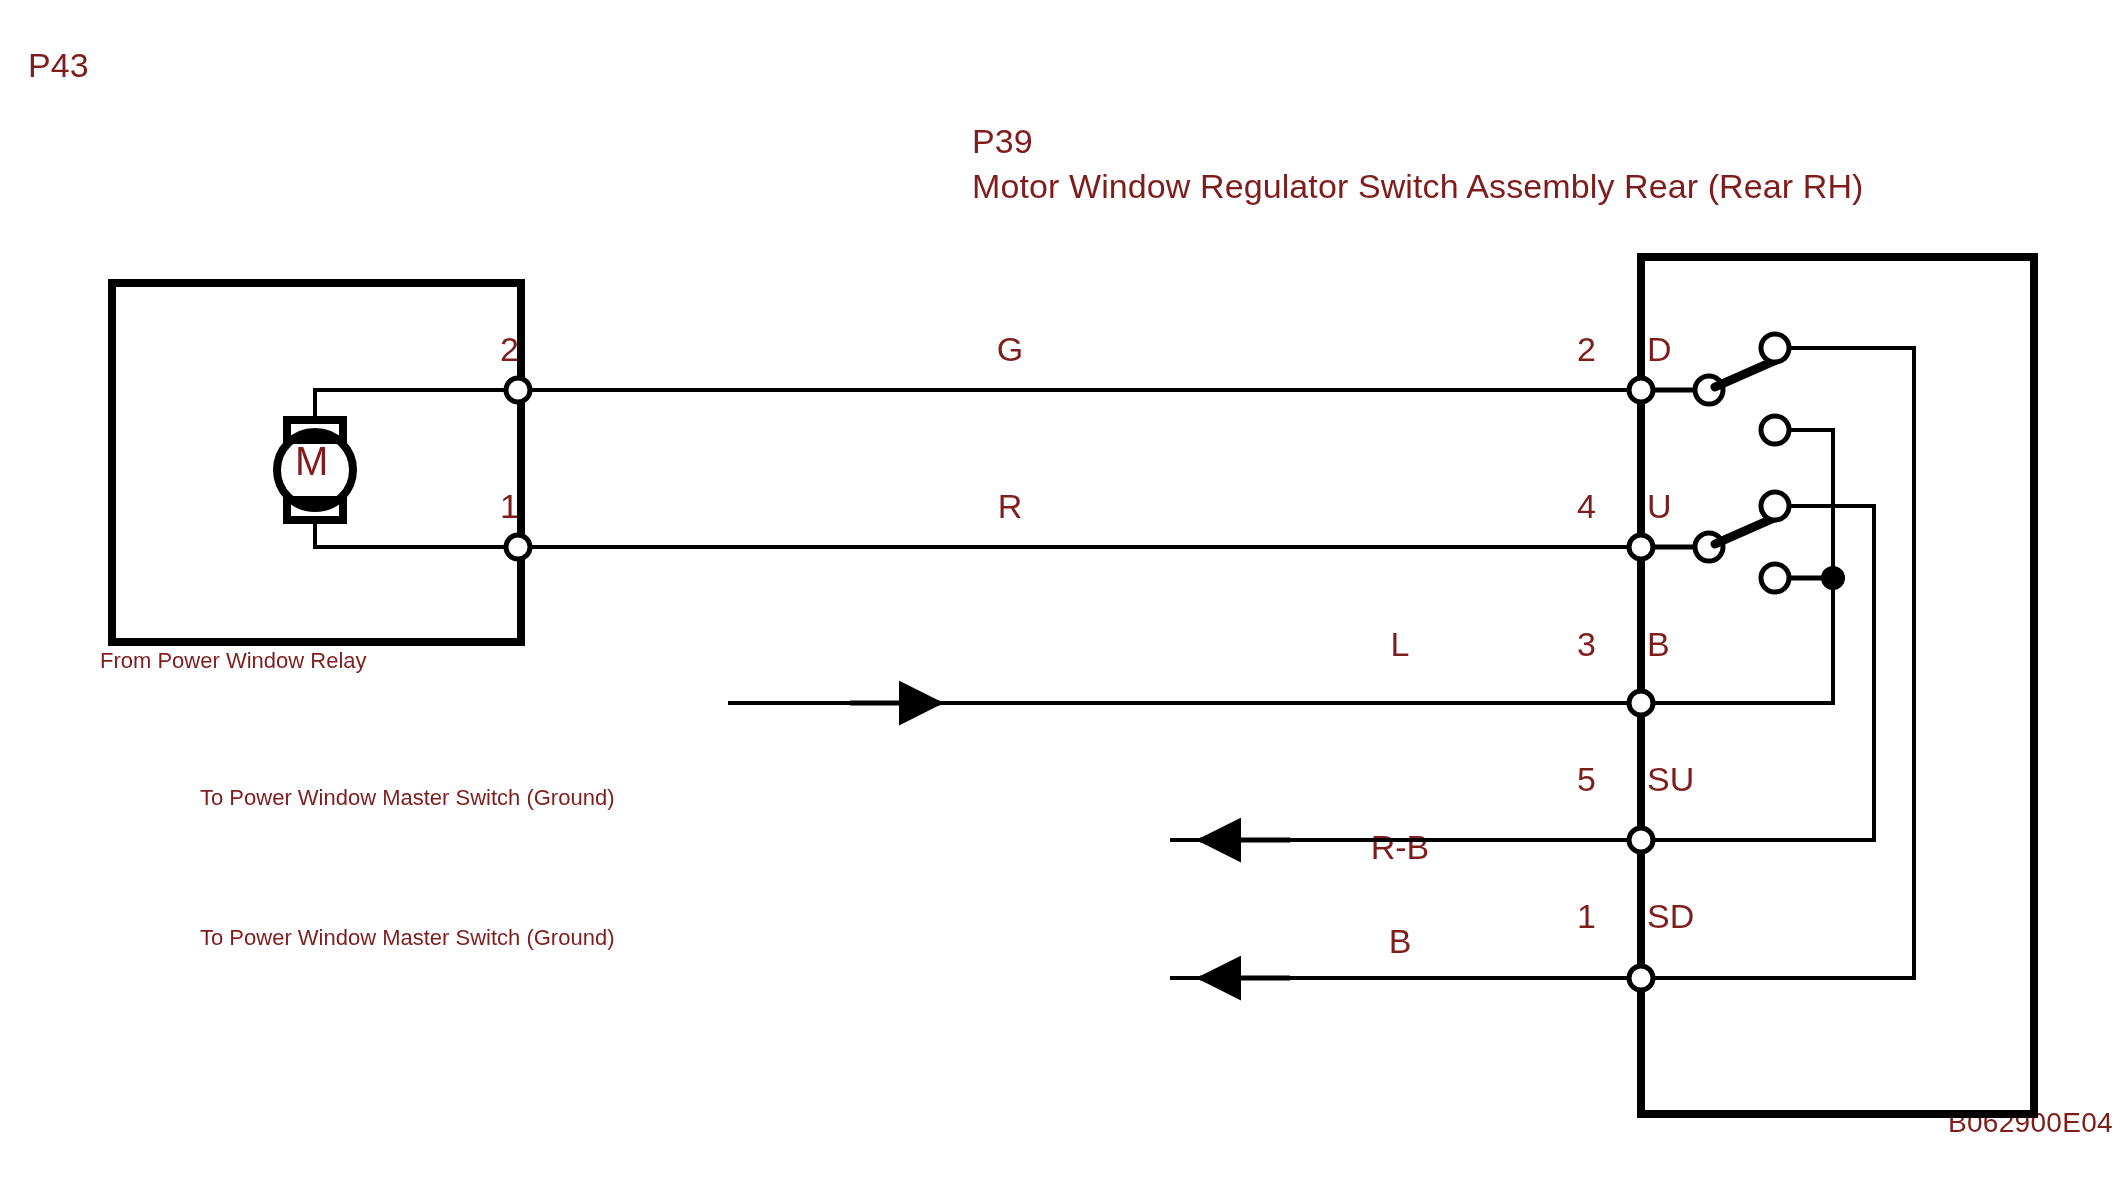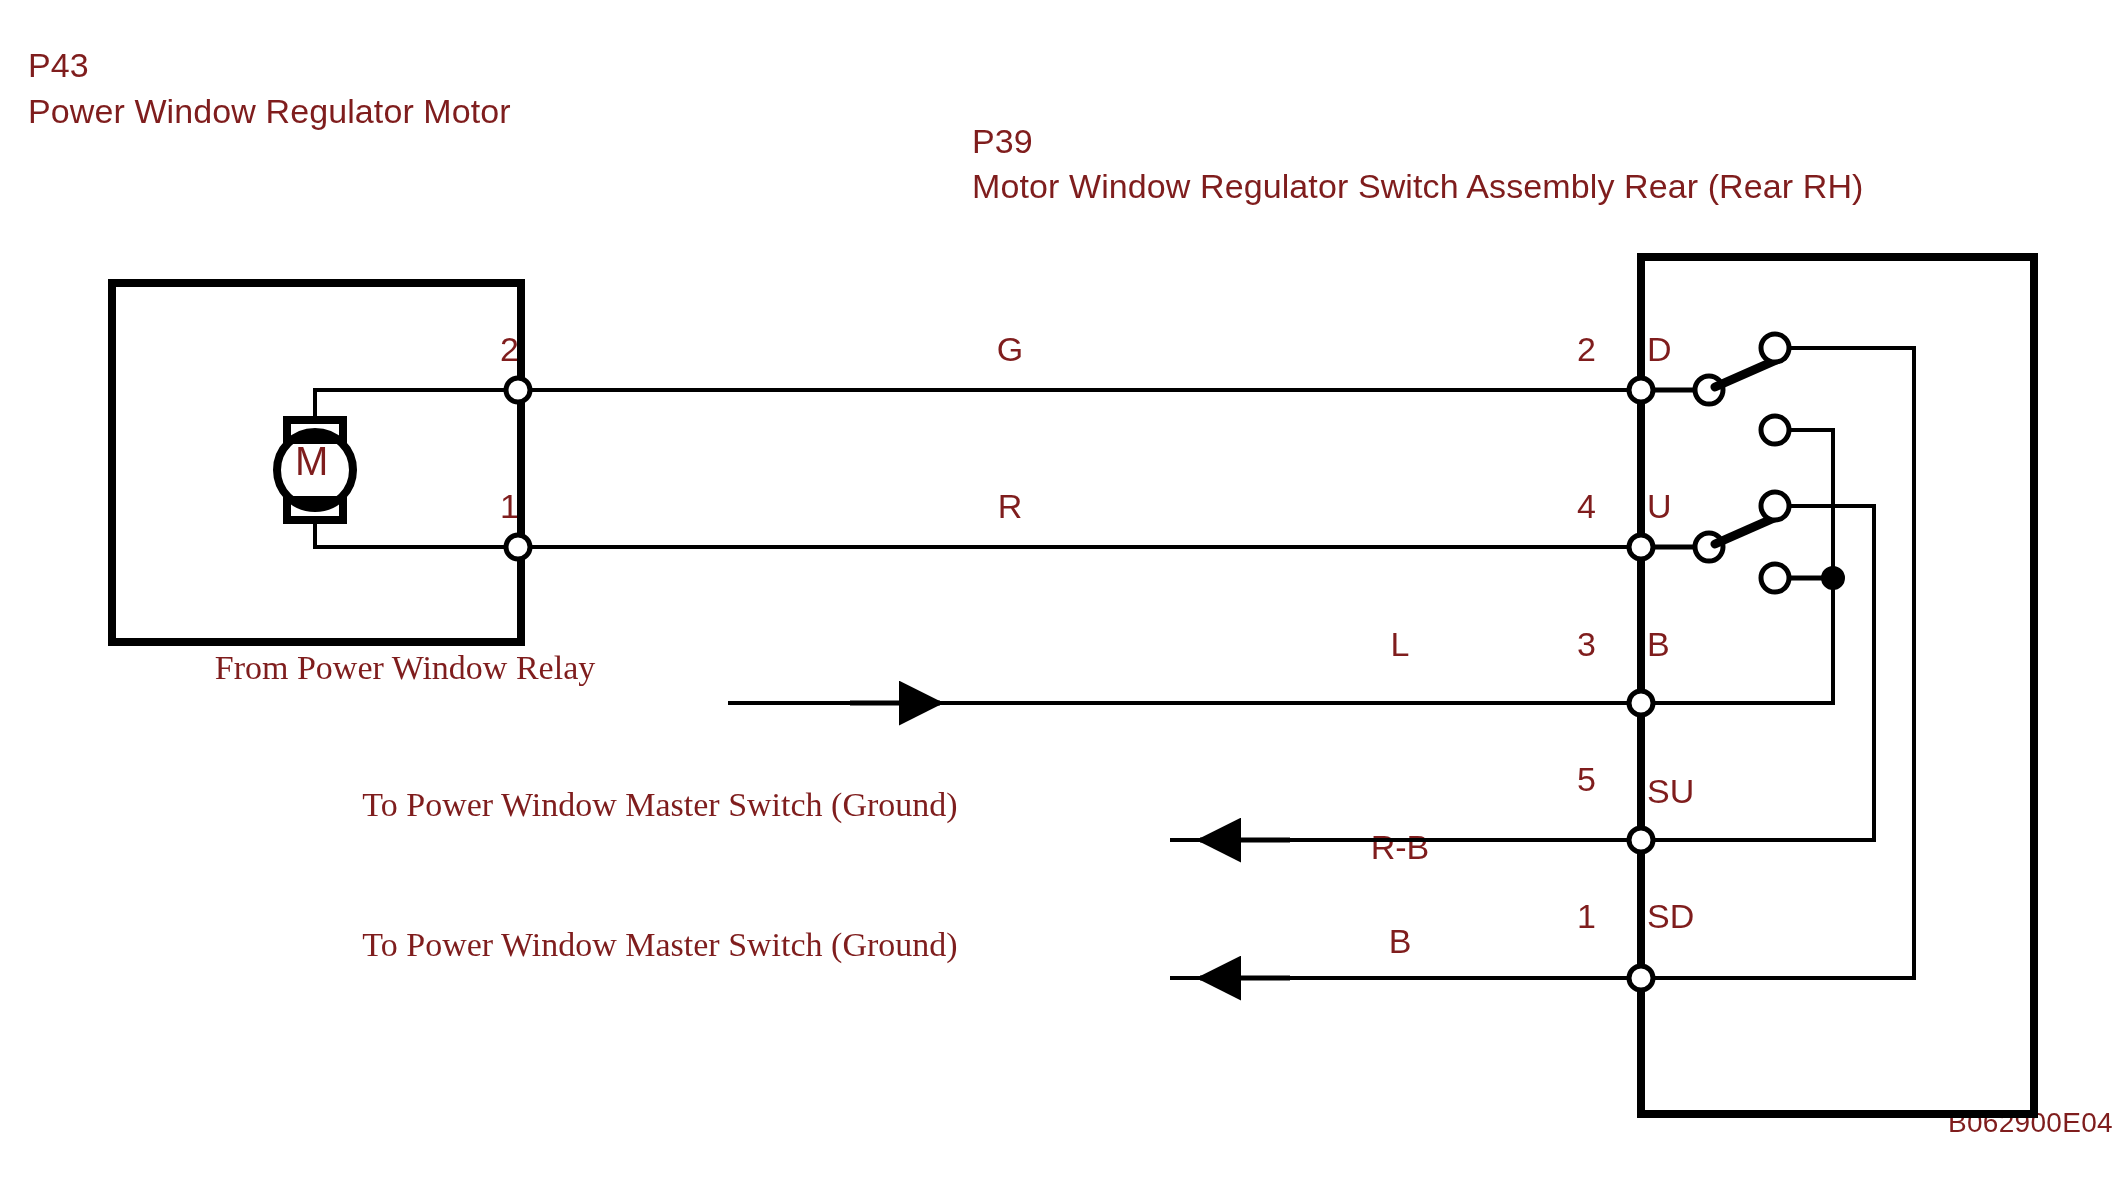--- a/index.html
+++ b/index.html
@@ -34,44 +34,42 @@
   }
   .pin-num {
     font-size: 34px;
     text-align: right;
   }
   .term-name {
     font-size: 34px;
     text-align: left;
   }
   .desc {
-    font-size: 34px;
-    text-align: center;
+    font-size: 22px;
+    text-align: left;
     white-space: pre;
-    font-family: Liberation Serif, serif;
   }
   .figid {
     font-size: 28px;
     letter-spacing: 0.3px;
   }
   svg#canvas {
     position: absolute;
     left: 0;
     top: 0;
     width: 2124px;
     height: 1198px;
   }
 </style>
 </head>
 <body>
 
 <div id="page">
 
   <div class="lbl hdr" style="left:28px; top:46px;">P43</div>
-  <div class="lbl hdr" style="left:28px; top:92px;">Power Window Regulator Motor</div>
 
   <div class="lbl hdr" style="left:972px; top:122px;">P39</div>
   <div class="lbl hdr" style="left:972px; top:167px;">Motor Window Regulator Switch Assembly Rear (Rear RH)</div>
 
   <div class="lbl" style="left:295px; top:438px; font-size:40px; font-weight:400;">M</div>
 
   <div class="lbl pin-num" style="left:500px; top:330px; width:52px; text-align:left;">2</div>
   <div class="lbl pin-num" style="left:500px; top:487px; width:52px; text-align:left;">1</div>
 
   <div class="lbl wire-label" style="left:950px; top:330px; width:120px;">G</div>
@@ -82,21 +80,21 @@
 
   <div class="lbl pin-num" style="left:1534px; top:330px; width:62px;">2</div>
   <div class="lbl pin-num" style="left:1534px; top:487px; width:62px;">4</div>
   <div class="lbl pin-num" style="left:1534px; top:625px; width:62px;">3</div>
   <div class="lbl pin-num" style="left:1534px; top:760px; width:62px;">5</div>
   <div class="lbl pin-num" style="left:1534px; top:897px; width:62px;">1</div>
 
   <div class="lbl term-name" style="left:1647px; top:330px;">D</div>
   <div class="lbl term-name" style="left:1647px; top:487px;">U</div>
   <div class="lbl term-name" style="left:1647px; top:625px;">B</div>
-  <div class="lbl term-name" style="left:1647px; top:760px;margin-top:12px;">SU</div>
+  <div class="lbl term-name" style="left:1647px; top:760px;">SU</div>
   <div class="lbl term-name" style="left:1647px; top:897px;">SD</div>
 
   <div class="lbl desc" style="left:100px; top:648px; width:610px;">From Power Window Relay</div>
   <div class="lbl desc" style="left:200px; top:785px; width:920px;">To Power Window Master Switch (Ground)</div>
   <div class="lbl desc" style="left:200px; top:925px; width:920px;">To Power Window Master Switch (Ground)</div>
 
   <div class="lbl figid" style="left:1948px; top:1107px;">B062900E04</div>
 
   <svg id="canvas" viewBox="0 0 2124 1198" xmlns="http://www.w3.org/2000/svg">
 

